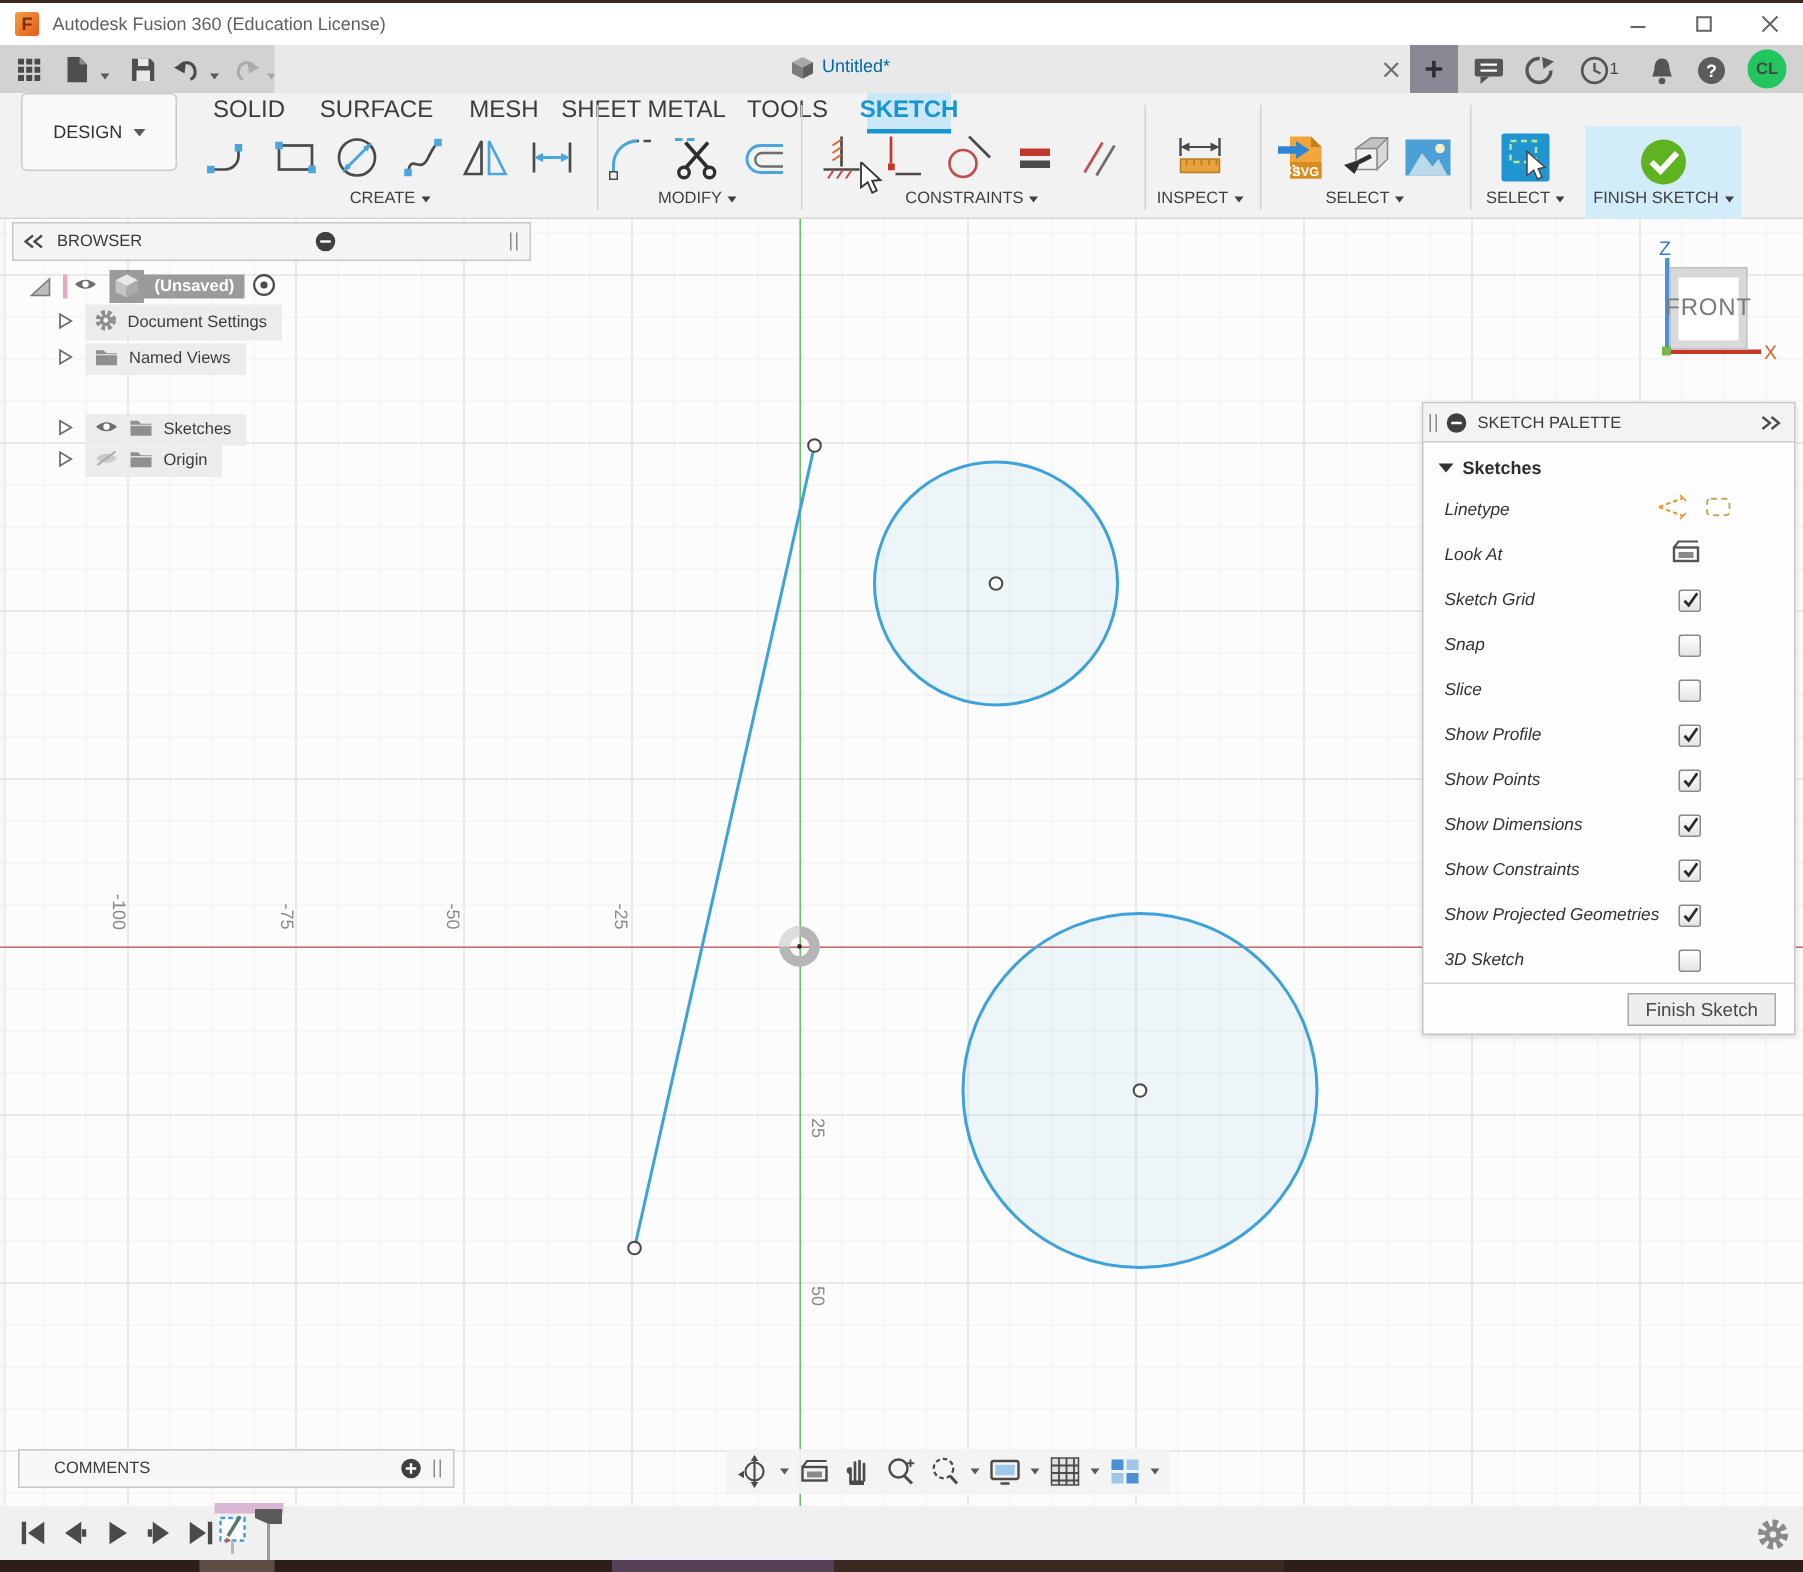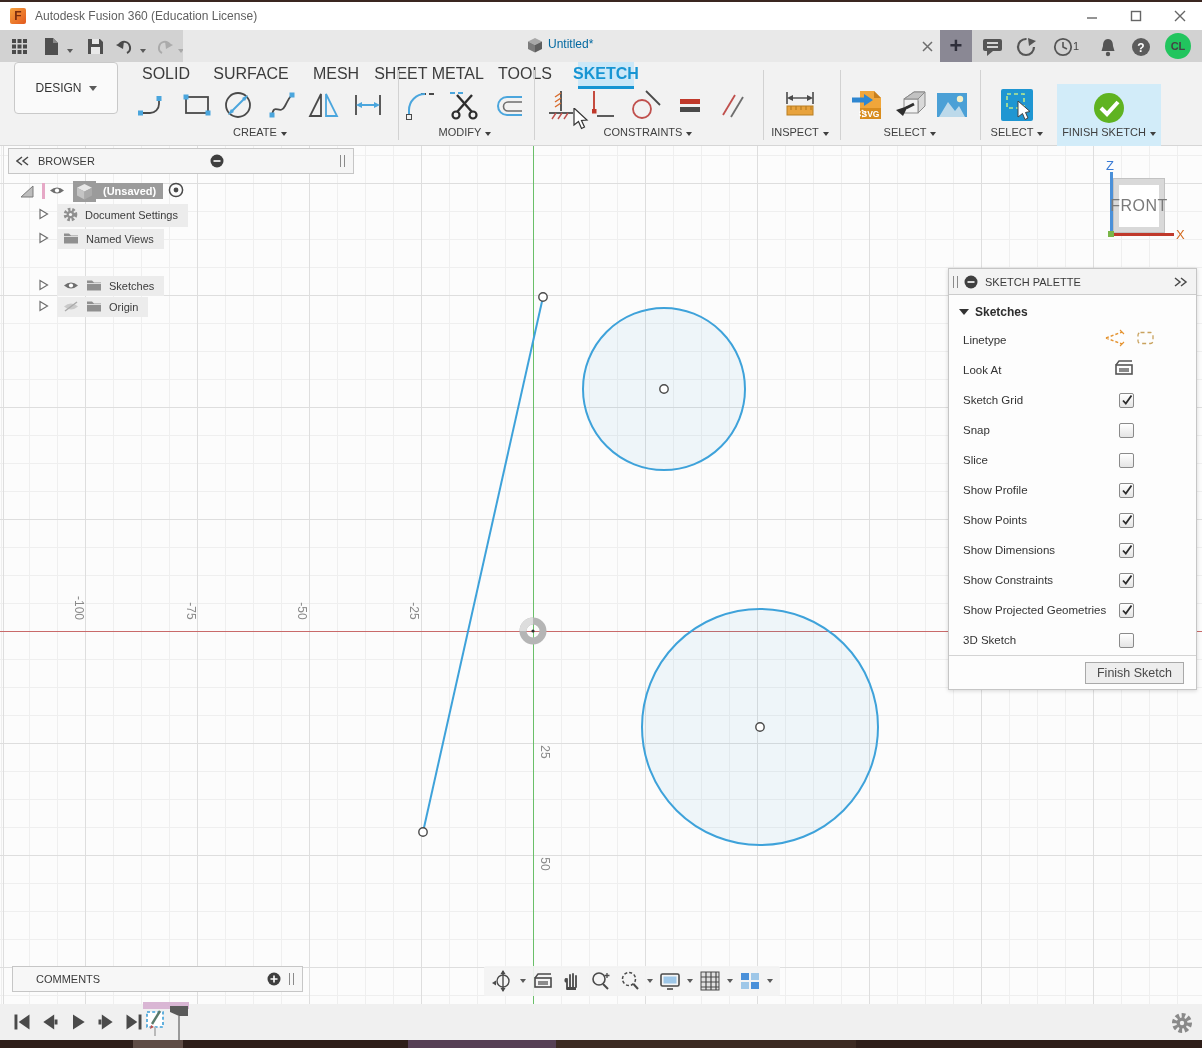--- a/index.html
+++ b/index.html
@@ -75,21 +75,21 @@
   .grip{width:5px;height:12px;border-left:1px solid #8a8a8a;border-right:1px solid #8a8a8a;margin:0 8px;}
   .tree-row{position:absolute;height:22px;display:flex;align-items:center;font-size:11px;color:#3c3c3c;}
   .rowbg{background:#ececec;}
   #root-label{background:#9b9b9b;color:#ffffff;font-weight:bold;padding:2px 7px;font-size:11px;}
   #pinkbar{width:3px;height:16px;background:#e6a8c6;margin-right:4px;}
   
   #palette{left:948px;top:268px;width:249px;height:422px;background:#fdfdfd;border:1px solid #c6c6c6;
            box-shadow:0 1px 4px rgba(0,0,0,0.15);z-index:6;}
   #palette-rows{position:absolute;left:0;top:56px;width:247px;}
   .prow{position:absolute;left:0;width:247px;height:30px;display:flex;align-items:center;}
-  .plabel{margin-left:14px;font-size:11.5px;color:#333;}
+  .plabel{margin-left:14px;font-size:11.5px;color:#333;font-style:italic;}
   .pctrl{position:absolute;right:62px;display:flex;align-items:center;gap:10px;}
   .cb{width:15px;height:15px;border:1px solid #8a8a8a;border-radius:2px;background:linear-gradient(#ffffff,#e4e4e4);
       display:flex;align-items:center;justify-content:center;}
   #opt-header{position:absolute;left:10px;top:36px;display:flex;align-items:center;gap:6px;font-size:12px;font-weight:bold;color:#2e2e2e;}
   .tri-down{width:0;height:0;border-left:5px solid transparent;border-right:5px solid transparent;border-top:6px solid #333;}
   #palette-footer{position:absolute;left:0;bottom:0;width:247px;height:34px;border-top:1px solid #d4d4d4;}
   #finish-btn{position:absolute;right:12px;top:6px;padding:3px 11px;font-size:12.5px;color:#4a4a4a;background:#eeeeee;
               border:1px solid #a9a9a9;font-family:"Liberation Sans",sans-serif;}
   
   #navbar{left:484px;top:966px;height:30px;display:flex;align-items:center;gap:5px;background:rgba(243,243,243,0.92);

